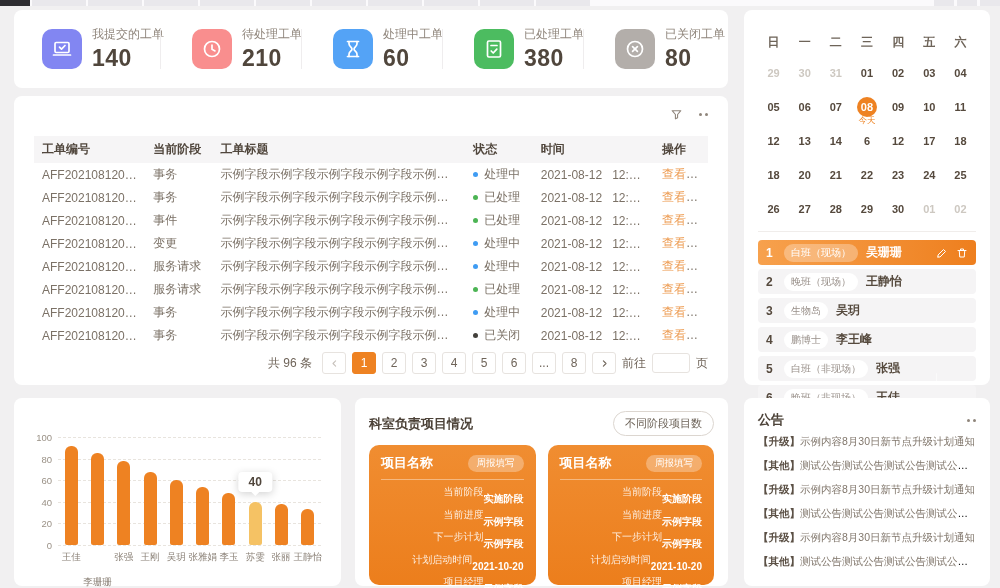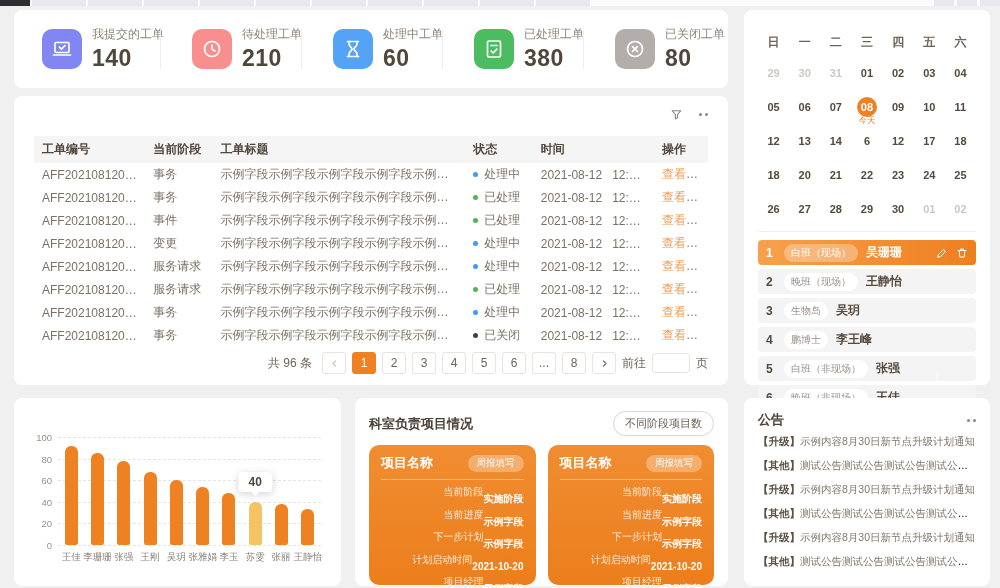--- a/index.html
+++ b/index.html
@@ -436,21 +436,21 @@
         <div class="ylab" style="top: 64.8px;">40</div>
         <div class="gridline" style="top: 43.2px;"></div>
         <div class="ylab" style="top: 43.2px;">60</div>
         <div class="gridline" style="top: 21.6px;"></div>
         <div class="ylab" style="top: 21.6px;">80</div>
         <div class="gridline" style="top: 0px;"></div>
         <div class="ylab" style="top: 0px;">100</div>
         <div class="bar" style="left: 6.65px; height: 99.36px; background: rgb(238, 130, 34);"></div>
         <div class="xlab" style="left: 13.15px;">王佳</div>
         <div class="bar" style="left: 32.95px; height: 91.8px; background: rgb(238, 130, 34);"></div>
-        <div class="xlab" style="left: 39.45px;">李珊珊</div>
+        <div class="xlab" style="left: 39.45px; margin-top: 25px;">李珊珊</div>
         <div class="bar" style="left: 59.25px; height: 84.24px; background: rgb(238, 130, 34);"></div>
         <div class="xlab" style="left: 65.75px;">张强</div>
         <div class="bar" style="left: 85.55px; height: 73.44px; background: rgb(238, 130, 34);"></div>
         <div class="xlab" style="left: 92.05px;">王刚</div>
         <div class="bar" style="left: 111.85px; height: 64.8px; background: rgb(238, 130, 34);"></div>
         <div class="xlab" style="left: 118.35px;">吴玥</div>
         <div class="bar" style="left: 138.15px; height: 58.32px; background: rgb(238, 130, 34);"></div>
         <div class="xlab" style="left: 144.65px;">张雅娟</div>
         <div class="bar" style="left: 164.45px; height: 51.84px; background: rgb(238, 130, 34);"></div>
         <div class="xlab" style="left: 170.95px;">李玉</div>

